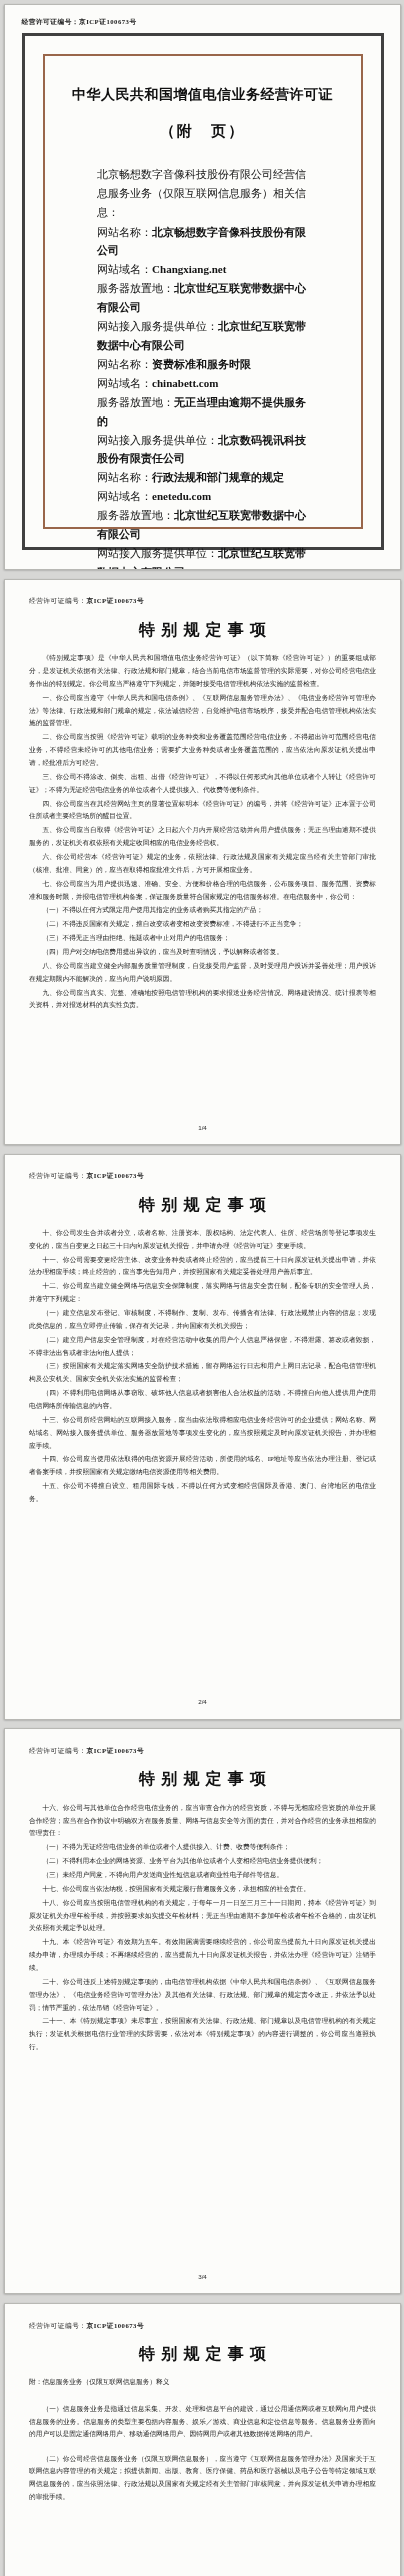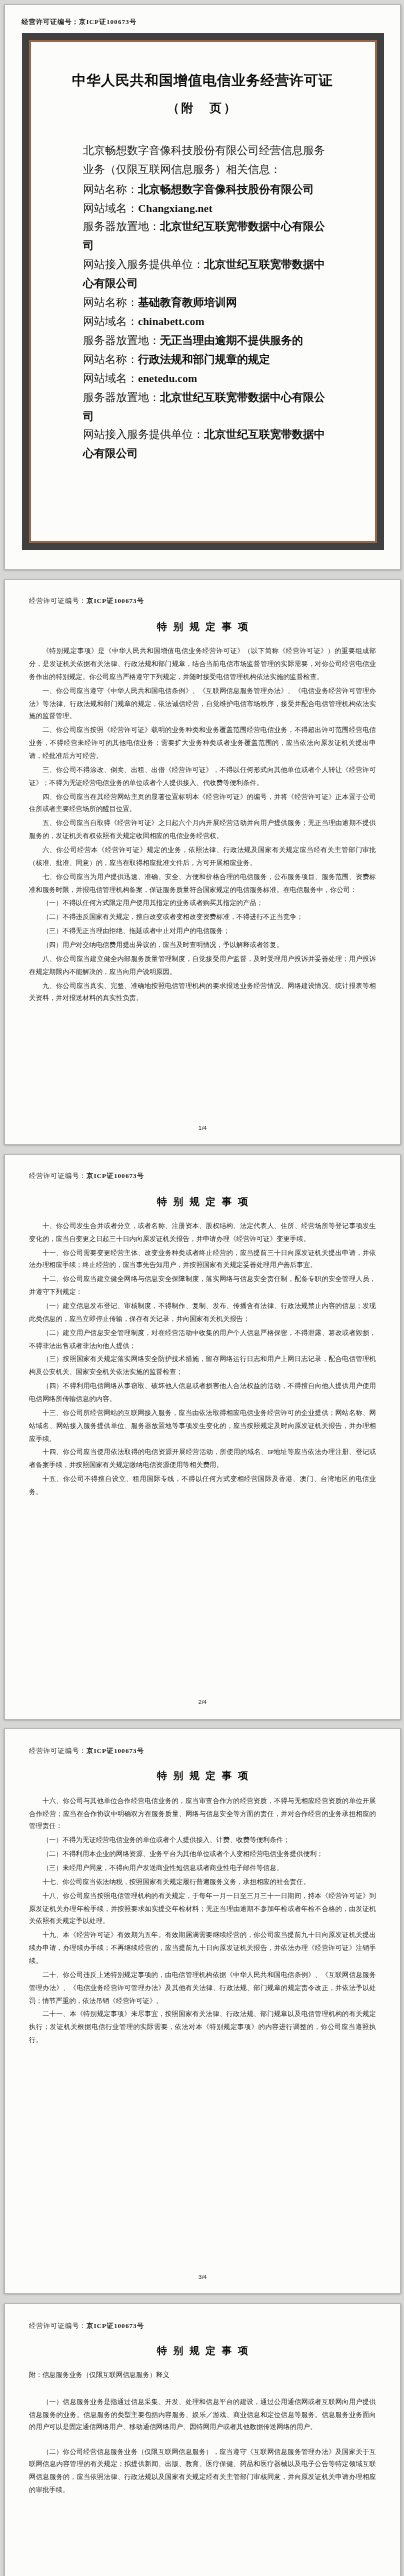--- a/index.html
+++ b/index.html
@@ -29,43 +29,43 @@
   .license-no {
     font-size: 6.7px;
     font-weight: bold;
     color: #1c1c1c;
     letter-spacing: 0.5px;
   }
 
   .frame-outer {
     margin-top: 5.2px;
     height: calc(100% - 17.5px);
-    border: 7px solid #404040;
-    padding: 0;
+    border: 3px solid #404040;
+    padding: 18px;
   }
   .frame-inner {
     height: 100%;
     border: 2.1px solid #99664a;
     padding: 30px 20.6px 0 20.6px;
   }
 
   .license-title {
     text-align: center;
     font-size: 14px;
     font-weight: bold;
     color: #101010;
     letter-spacing: 0.5px;
     line-height: 1.3;
   }
   .license-subtitle {
     text-align: center;
-    font-size: 12px;
+    font-size: 15px;
     font-weight: bold;
     color: #101010;
-    margin-top: 10px;
+    margin-top: 18px;
     letter-spacing: 2.1px;
   }
 
   .license-body {
     margin: 24px 28px 0 32px;
     font-size: 11px;
     line-height: 1.72;
     color: #141414;
   }
   .license-body .intro { margin-bottom: 1px; }
@@ -78,21 +78,21 @@
 
   .prov-header {
     font-size: 6.7px;
     color: #1c1c1c;
     letter-spacing: 0.5px;
   }
   .prov-header .num { font-weight: bold; }
 
   .prov-title {
     text-align: center;
-    font-size: 10px;
+    font-size: 16px;
     font-weight: bold;
     color: #101010;
     letter-spacing: 6.2px;
     text-indent: 6.2px; 
     margin: 13.4px 0 11.3px 0;
   }
 
   .prov-body {
     font-size: 6.7px;
     line-height: 1.92;
@@ -148,31 +148,34 @@
 
             <div class="entry">
               <span class="lbl">服务器放置地：</span><span class="val">北京世纪互联宽带数据中心有限公司</span>
             </div>
 
             <div class="entry">
               <span class="lbl">网站接入服务提供单位：</span><span class="val">北京世纪互联宽带数据中心有限公司</span>
             </div>
 
             <div class="entry">
-              <span class="lbl">网站名称：</span><span class="val">基础教育教师培训网</span>
+              <span class="lbl">网站名称：</span><span class="val">资费标准和服务时限</span>
             </div>
 
             <div class="entry">
               <span class="lbl">网站域名：</span><span class="val">chinabett.com</span>
             </div>
 
             <div class="entry">
               <span class="lbl">服务器放置地：</span><span class="val">无正当理由逾期不提供服务的</span>
             </div>
 
+            <div class="entry">
+              <span class="lbl">网站接入服务提供单位：</span><span class="val">北京数码视讯科技股份有限责任公司</span>
+            </div>
 
             <div class="entry">
               <span class="lbl">网站名称：</span><span class="val">行政法规和部门规章的规定</span>
             </div>
 
             <div class="entry">
               <span class="lbl">网站域名：</span><span class="val">enetedu.com</span>
             </div>
 
             <div class="entry">

